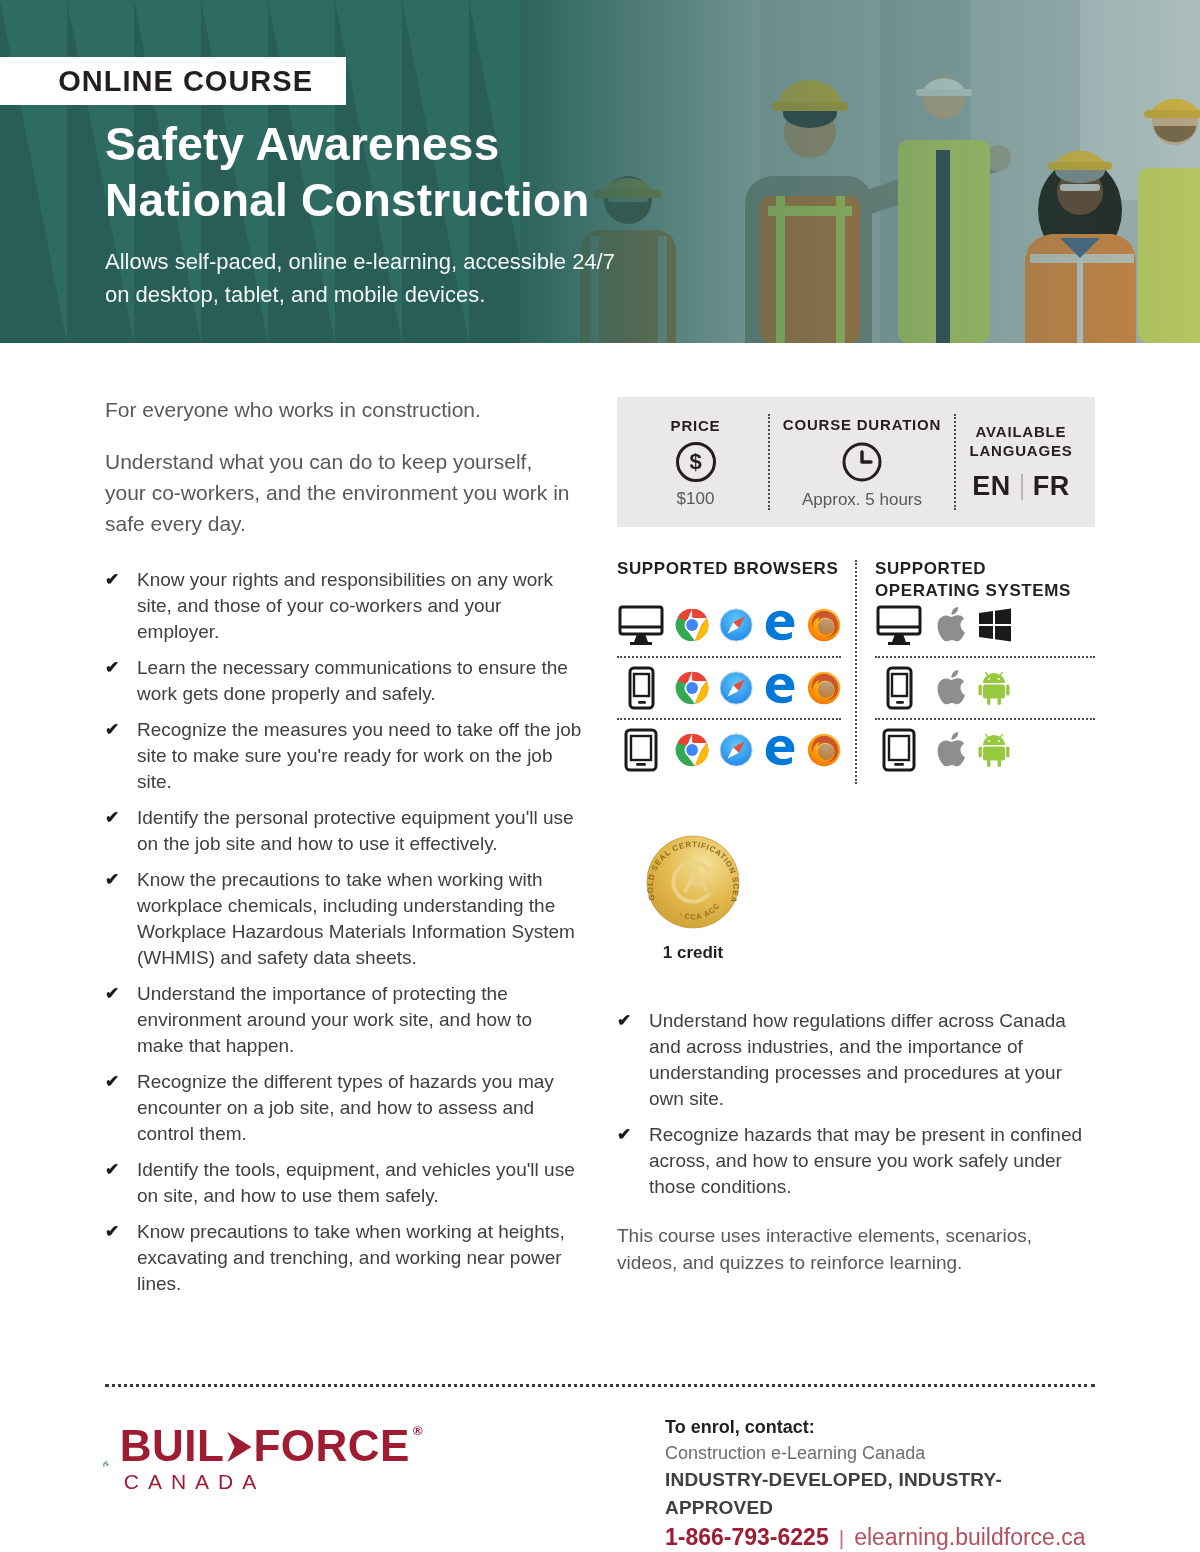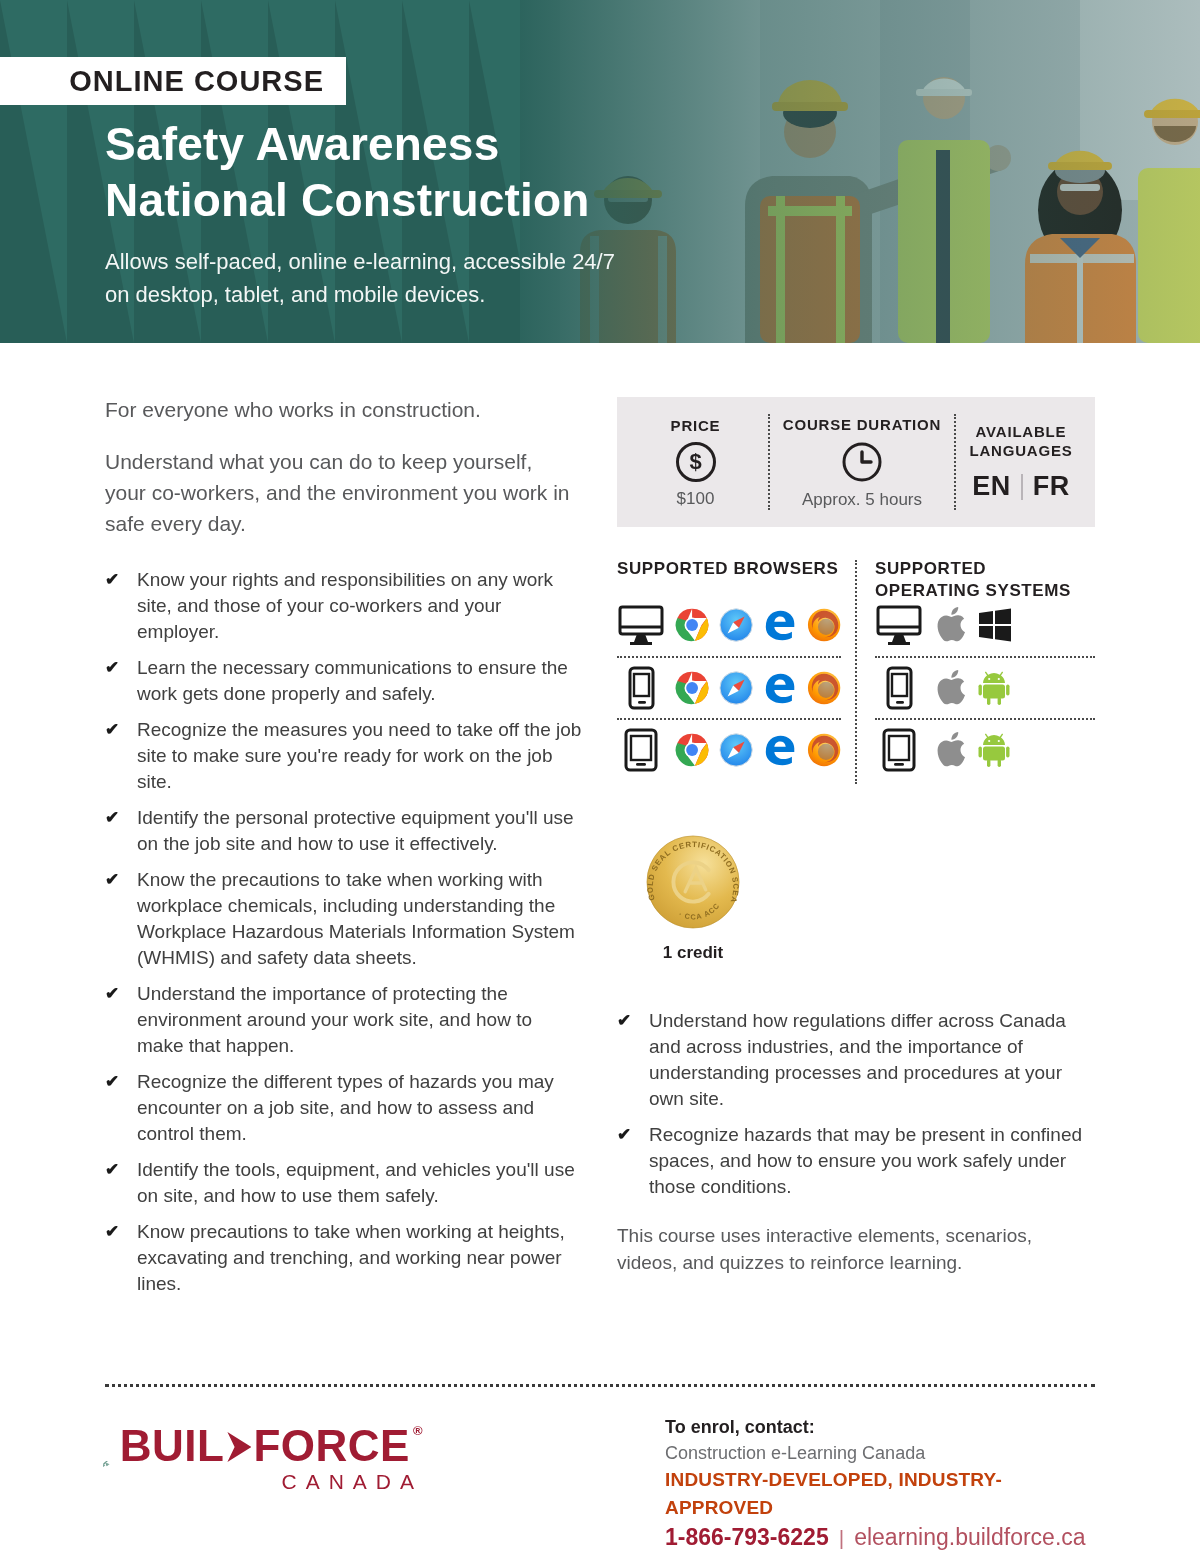--- a/index.html
+++ b/index.html
@@ -8,21 +8,21 @@
     position:relative; width:1200px; height:1552px; margin:0 auto;
     background:#ffffff; overflow:hidden;
     font-family:"Liberation Sans", sans-serif; color:#58595b;
   }
   
   .hero { position:absolute; top:0; left:0; width:1200px; height:343px; }
   .hero svg.bg { position:absolute; top:0; left:0; }
   .badge {
     position:absolute; top:57px; left:0; width:346px; height:48px;
     background:#ffffff; display:flex; align-items:center; justify-content:flex-end;
-    padding-right:22px;
+    padding-right:33px;
   }
   .badge span { font-size:29px; font-weight:800; letter-spacing:1px; color:#231f20; }
   .hero-title {
     position:absolute; top:116px; left:105px; color:#ffffff;
     font-size:46px; font-weight:700; line-height:56px; letter-spacing:0.2px;
   }
   .hero-sub {
     position:absolute; top:245px; left:105px; color:#f2f6f5;
     font-size:22px; font-weight:400; line-height:33px;
   }
@@ -67,31 +67,31 @@
   .sup-rows { margin-top:14px; }
   .sup-row { height:62px; display:flex; align-items:center; gap:9px; }
   .sup-row + .sup-row { border-top:2px dotted #4a4a4a; }
   .dev { width:52px; display:flex; align-items:center; }
   
   .seal-wrap { position:absolute; top:833px; left:633px; width:120px; text-align:center; }
   .seal-credit { margin-top:8px; font-size:17px; font-weight:700; color:#231f20; text-align:center; }
   
   .foot-line { position:absolute; top:1384px; left:105px; width:990px; border-top:3px dotted #3a3a3a; }
   .logo { position:absolute; top:1424px; left:103px; width:320px; }
-  .logo-row { display:flex; align-items:flex-start;text-align:right; }
+  .logo-row { display:flex; align-items:flex-start; }
   .logo-text-wrap { margin-left:10px; }
   .logo-word { display:flex; align-items:center; color:#a01c33; font-weight:800; font-size:44px; letter-spacing:0.5px; line-height:44px; }
   .logo-wedge { width:24px; height:30px; background:#a01c33; margin:2px 2px 0 3px;
                 clip-path:polygon(0 0, 100% 50%, 0 100%, 30% 50%); }
   .logo-reg { font-size:13px; font-weight:700; color:#a01c33; margin-left:3px; align-self:flex-start; line-height:13px; }
   .logo-canada { font-size:21px; color:#a01c33; letter-spacing:9px; margin-top:2px; margin-left:4px; font-weight:400; }
   .contact { position:absolute; top:1414px; left:665px; width:440px; }
   .contact .h { font-size:18px; font-weight:700; color:#231f20; line-height:26px; }
   .contact .n { font-size:18px; color:#6d6e71; line-height:26px; }
-  .contact .tag { font-size:19px; font-weight:800; color:#c2410c; line-height:28px; letter-spacing:0.2px; }
+  .contact .tag { font-size:19px; font-weight:800; color:#404040; line-height:28px; letter-spacing:0.2px; }
   .contact .row { display:flex; align-items:baseline; gap:10px; line-height:30px; }
   .contact .phone { font-size:23px; font-weight:800; color:#a01c33; }
   .contact .sep { font-size:21px; color:#c0717e; }
   .contact .url { font-size:23px; color:#b2505f; text-decoration:none; }
 </style>
 </head>
 <body>
 
 <div class="page">
 
@@ -472,21 +472,21 @@
   </div>
 
   <div class="right-obj">
     <ul class="obj">
       <li>
           <span class="chk">✔</span>
           <span class="txt">Understand how regulations differ across Canada and across industries, and the importance of understanding processes and procedures at your own site.</span>
         </li>
       <li>
           <span class="chk">✔</span>
-          <span class="txt">Recognize hazards that may be present in confined spaces, and how to ensure you work safely under those conditions.</span>
+          <span class="txt">Recognize hazards that may be present in confined across, and how to ensure you work safely under those conditions.</span>
         </li>
     </ul>
   </div>
   <p class="closing">This course uses interactive elements, scenarios, videos, and quizzes to reinforce learning.</p>
 
   <div class="foot-line"></div>
 
   <div class="logo">
     <div class="logo-row">
       <svg width="86" height="80" viewBox="0 0 86 80">

